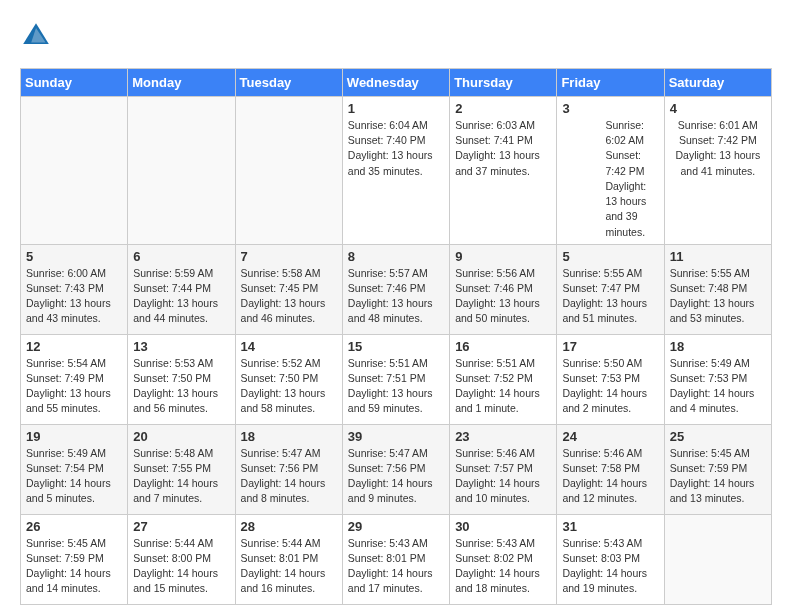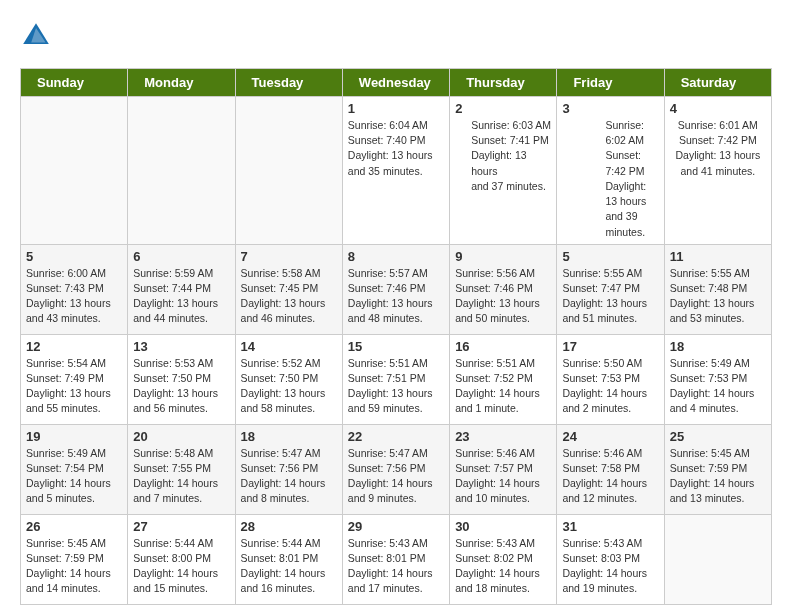--- a/index.html
+++ b/index.html
@@ -51,25 +51,25 @@
     .title-location {
       font-size: 16px;
       color: #555;
     }
     table {
       width: 100%;
       border-collapse: collapse;
       table-layout: fixed;
     }
     thead th {
-      background-color: #4d7c0f;
+      background-color: #3b82f6;
       color: #fff;
       font-size: 13px;
       font-weight: bold;
-      padding: 6px 16px;
+      padding: 6px 4px;
       text-align: left;
       border: 1px solid #ccc;
     }
     tbody td {
       border: 1px solid #ccc;
       vertical-align: top;
       padding: 4px 5px;
       font-size: 11px;
       color: #333;
       height: 90px;
@@ -132,21 +132,21 @@
         <td class="empty-cell"></td>
         <td>
           <div class="day-number">1</div>
           <div class="day-info" style="white-space: pre-line;">Sunrise: 6:04 AM
 Sunset: 7:40 PM
 Daylight: 13 hours
 and 35 minutes.</div>
         </td>
         <td>
           <div class="day-number">2</div>
-          <div class="day-info" style="white-space: pre-line; margin-left: 16px;">Sunrise: 6:03 AM
+          <div class="day-info" style="white-space: pre-line;">Sunrise: 6:03 AM
 Sunset: 7:41 PM
 Daylight: 13 hours
 and 37 minutes.</div>
         </td>
         <td>
           <div class="day-number">3</div>
           <div class="day-info" style="white-space: pre-line; margin-left: 43px;">Sunrise: 6:02 AM
 Sunset: 7:42 PM
 Daylight: 13 hours
 and 39 minutes.</div>
@@ -277,21 +277,21 @@
 and 7 minutes.</div>
         </td>
         <td>
           <div class="day-number">18</div>
           <div class="day-info" style="white-space: pre-line;">Sunrise: 5:47 AM
 Sunset: 7:56 PM
 Daylight: 14 hours
 and 8 minutes.</div>
         </td>
         <td>
-          <div class="day-number">22</div>
+          <div class="day-number">39</div>
           <div class="day-info" style="white-space: pre-line;">Sunrise: 5:47 AM
 Sunset: 7:56 PM
 Daylight: 14 hours
 and 9 minutes.</div>
         </td>
         <td>
           <div class="day-number">23</div>
           <div class="day-info" style="white-space: pre-line;">Sunrise: 5:46 AM
 Sunset: 7:57 PM
 Daylight: 14 hours

